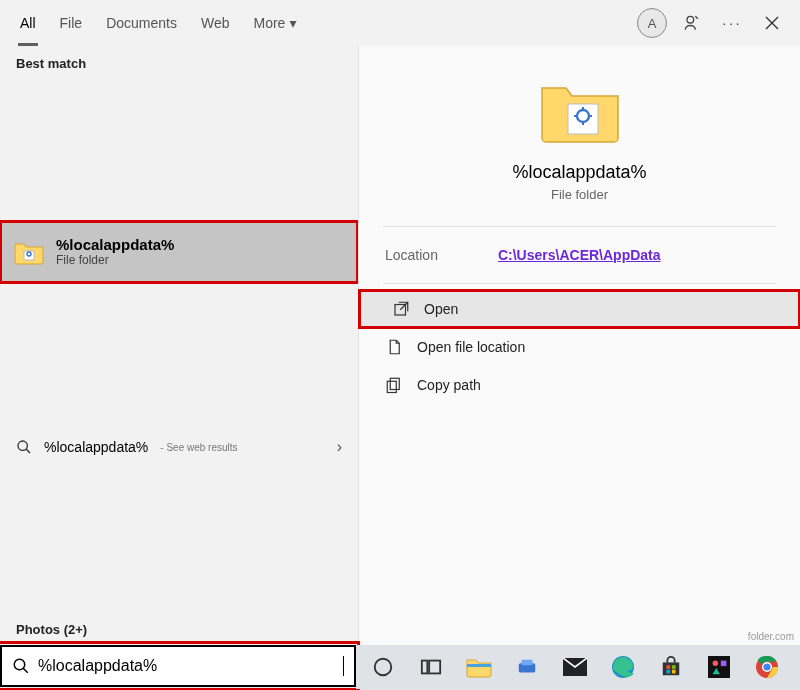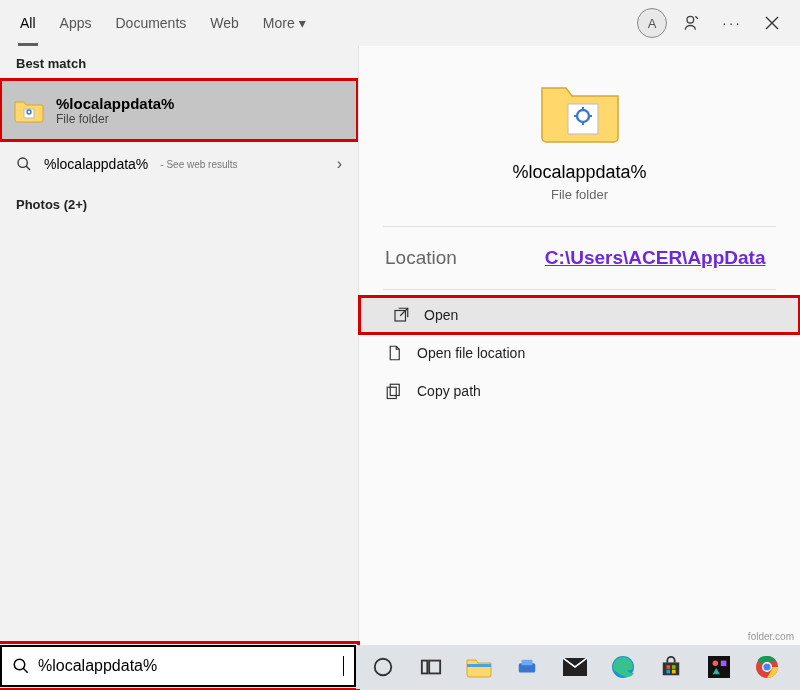--- a/index.html
+++ b/index.html
@@ -29,21 +29,21 @@
     }
     .avatar {
       width: 30px; height: 30px; border-radius: 50%; border: 1px solid #888;
       background: #e8e8e8; display: flex; align-items: center; justify-content: center;
       font-size: 13px; color: #555;
     }
 
     
     .body { flex: 1; display: flex; min-height: 0; }
 
-    .left { width: 358px; background: #f2f2f2; display: flex; flex-direction: column; }
+    .left { width: 358px; background: #f2f2f2; display: flex; flex-direction: column; justify-content: space-between; }
     .section-label { font-size: 13px; font-weight: 600; color: #222; padding: 10px 16px 8px; }
 
     .best-match {
       height: 62px; background: #c5c5c5; display: flex; align-items: center;
       padding: 0 14px; gap: 12px; outline: 3px solid #d40000; outline-offset: -2px;
       cursor: pointer;
     }
     .folder-sm { width: 30px; height: 30px; display:flex; align-items:center; justify-content:center;}
     .bm-text .t1 { font-size: 15px; font-weight: 600; color: #000; }
     .bm-text .t2 { font-size: 12px; color: #444; }
@@ -55,21 +55,21 @@
     .web-row .query { font-size: 14px; color: #000; }
     .web-row .hint  { font-size: 10px; color: #777; }
     .web-row .chev { margin-left: auto; color: #555; font-size: 16px; }
 
     .right { flex: 1; background: #fafafa; display: flex; flex-direction: column; border-left: 1px solid #e4e4e4; }
     .preview { display: flex; flex-direction: column; align-items: center; padding: 30px 0 24px; }
     .folder-lg { width: 84px; height: 72px; margin-bottom: 14px; }
     .preview .title { font-size: 18px; color: #000; margin-bottom: 4px; }
     .preview .sub   { font-size: 13px; color: #666; }
     .divider { height: 1px; background: #e2e2e2; margin: 0 24px; }
-    .location { padding: 20px 26px; font-size: 19px; color: #666; display: flex; gap: 88px; }
+    .location { padding: 20px 26px; font-size: 14px; color: #666; display: flex; gap: 60px; }
     .location .path { color: #6d28d9; text-decoration: underline; cursor: pointer; font-weight: bold; }
 
     .actions { margin-top: 6px; }
     .action {
       height: 38px; display: flex; align-items: center; gap: 14px; padding: 0 26px;
       font-size: 14px; color: #222; cursor: pointer;
     }
     .action.sel { background: #e6e6e6; padding-left: 33px; }
     .action.hl { outline: 3px solid #d40000; outline-offset: -2px; }
     .action svg { flex: 0 0 18px; }
@@ -96,21 +96,21 @@
     }
     .tb { width: 34px; height: 34px; display:flex; align-items:center; justify-content:center; cursor:pointer;}
   </style>
 </head>
 <body>
 
 <div class="panel">
 
   <div class="tabs">
     <div class="tab active">All</div>
-    <div class="tab">Apps</div>
+    <div class="tab">File</div>
     <div class="tab">Documents</div>
     <div class="tab">Web</div>
     <div class="tab">
       <span>More</span>
       <span style="margin-left:4px;">▾</span>
     </div>
     <div class="spacer"></div>
     <div class="hbtn">
       <div class="avatar">A</div>
     </div>

